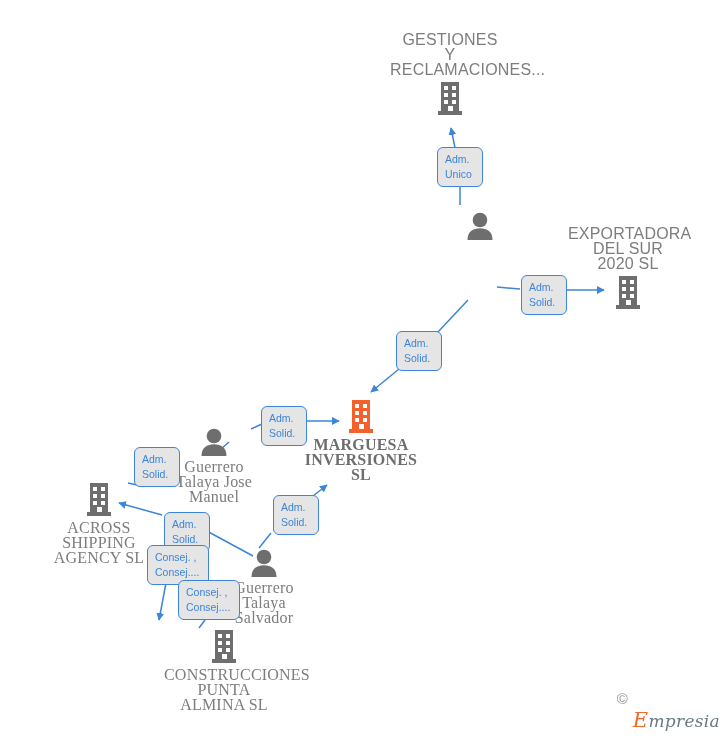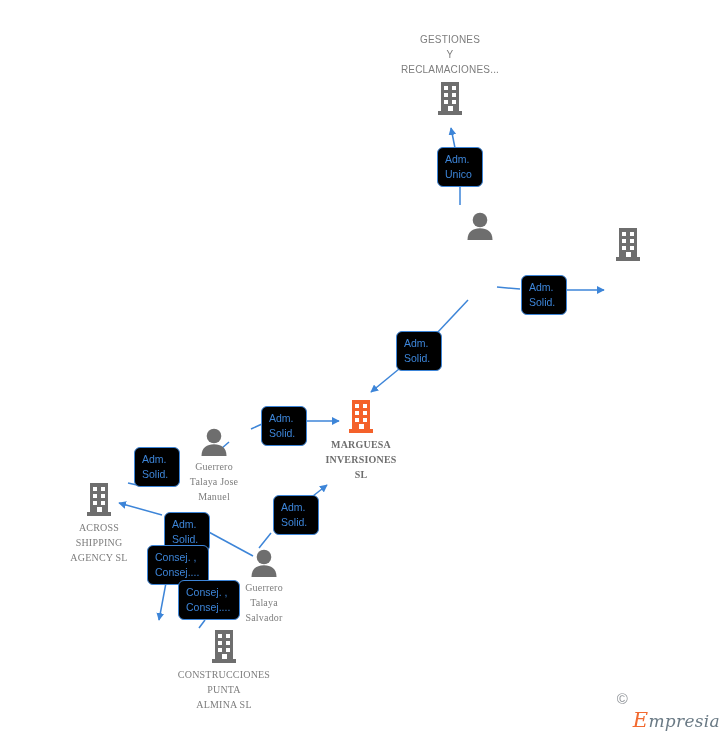--- a/index.html
+++ b/index.html
@@ -34,41 +34,41 @@
     text-align: center;
     line-height: 15px;
   }
   .node .glyph {
     display: block;
     margin: 0 auto;
     line-height: 0;
   }
   .node .nlabel {
     display: block;
-    font-size: 10px;
+    font-size: 16px;
     color: #808080;
     letter-spacing: .2px;
     white-space: pre-line;
   }
   .node.company .nlabel { color: #7d7d7d; }
   .node.person  .nlabel { color: #7d7d7d; }
   .node.focus .nlabel {
     font-weight: bold;
     color: #6e6e6e;
   }
   .node.label-above .nlabel { margin-bottom: 3px; }
   .node.label-below .nlabel { margin-top: 3px; font-family: Liberation Serif, serif; }
 
   
   .badge {
     position: absolute;
     box-sizing: border-box;
     border: 1.4px solid #3d85d8;
     border-radius: 6px;
-    background: #000000;
+    background: #e5e5e5;
     color: #3d85d8;
     font-size: 10.5px;
     line-height: 15px;
     padding: 4px 6px 4px 7px;
     text-align: left;
     white-space: pre-line;
     box-shadow: 0 0 0 0 rgba(0,0,0,0);
   }
 
   
@@ -161,20 +161,23 @@
   <div class="node person label-above" style="left:480px; top:212px;">
     <span class="glyph">
       <svg width="30" height="28" viewBox="0 0 30 28">
         <circle cx="15" cy="8" r="7.3" fill="#6e6e6e"></circle>
         <path d="M2.5 28 C2.5 19.5 8 16.2 15 16.2 C22 16.2 27.5 19.5 27.5 28 Z" fill="#6e6e6e"></path>
       </svg>
     </span>
   </div>
 
   <div class="node company label-above" style="left:628px; top:226px;">
+    <span class="nlabel">EXPORTADORA
+DEL SUR
+2020  SL</span>
     <span class="glyph">
       <svg width="30" height="36" viewBox="0 0 30 36">
         <rect x="6" y="2" width="18" height="29" fill="#6e6e6e"></rect>
         <rect x="3" y="31" width="24" height="4" fill="#6e6e6e"></rect>
         <rect x="9" y="6" width="4" height="4" fill="#fff"></rect>
         <rect x="17" y="6" width="4" height="4" fill="#fff"></rect>
         <rect x="9" y="13" width="4" height="4" fill="#fff"></rect>
         <rect x="17" y="13" width="4" height="4" fill="#fff"></rect>
         <rect x="9" y="20" width="4" height="4" fill="#fff"></rect>
         <rect x="17" y="20" width="4" height="4" fill="#fff"></rect>

